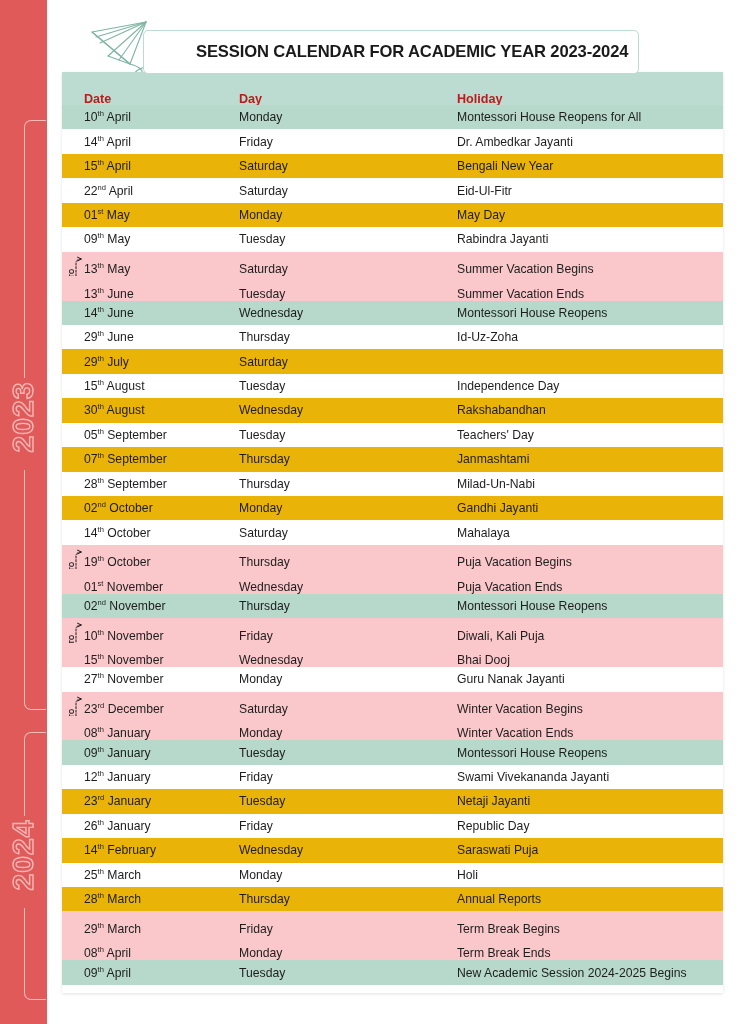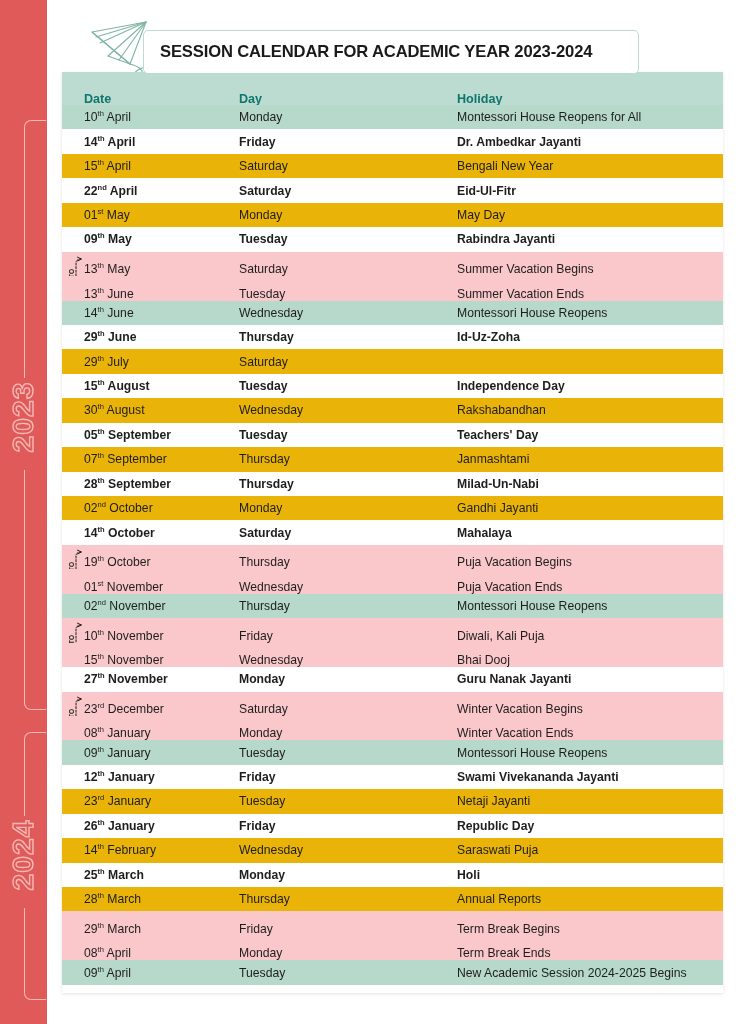--- a/index.html
+++ b/index.html
@@ -95,20 +95,21 @@
     padding-left: 16px;
     z-index: 4;
   }
   .title-text {
     font-size: 16.6px;
     font-weight: 700;
     color: #1a1a1a;
     letter-spacing: -0.15px;
     white-space: nowrap;
     font-family: "Liberation Sans", sans-serif;
+    margin-left: 36px;
   }
 
   
   .table-wrap {
     position: absolute;
     left: 62px;
     top: 72px;
     width: 661px;
     background: #ffffff;
     box-shadow: 0 1px 3px rgba(0,0,0,0.12);
@@ -120,23 +121,23 @@
     position: relative;
     height: 24.45px;
     padding-left: 22px;
   }
 
   .row.header {
     height: 33px;
     background: #bcdcd1;
     padding-left: 22px;
   }
-  .row.header .cell { font-weight: 700; font-size: 12.6px; color: #0f766e; margin-top: 20px; }
-
-  .row.white   { background: #ffffff; font-weight: bold; }
+  .row.header .cell { font-weight: 700; font-size: 12.6px; color: #b91c1c; margin-top: 20px; }
+
+  .row.white   { background: #ffffff; }
   .row.gray    { background: #eab308; }
   .row.green   { background: #b6d9cb; }
   .row.pink    { background: #fac7ca; align-items: flex-end; }
 
   .cell {
     font-size: 12.2px;
     color: #1e1e1e;
     font-family: "Liberation Sans", sans-serif;
     white-space: nowrap;
     overflow: hidden;

